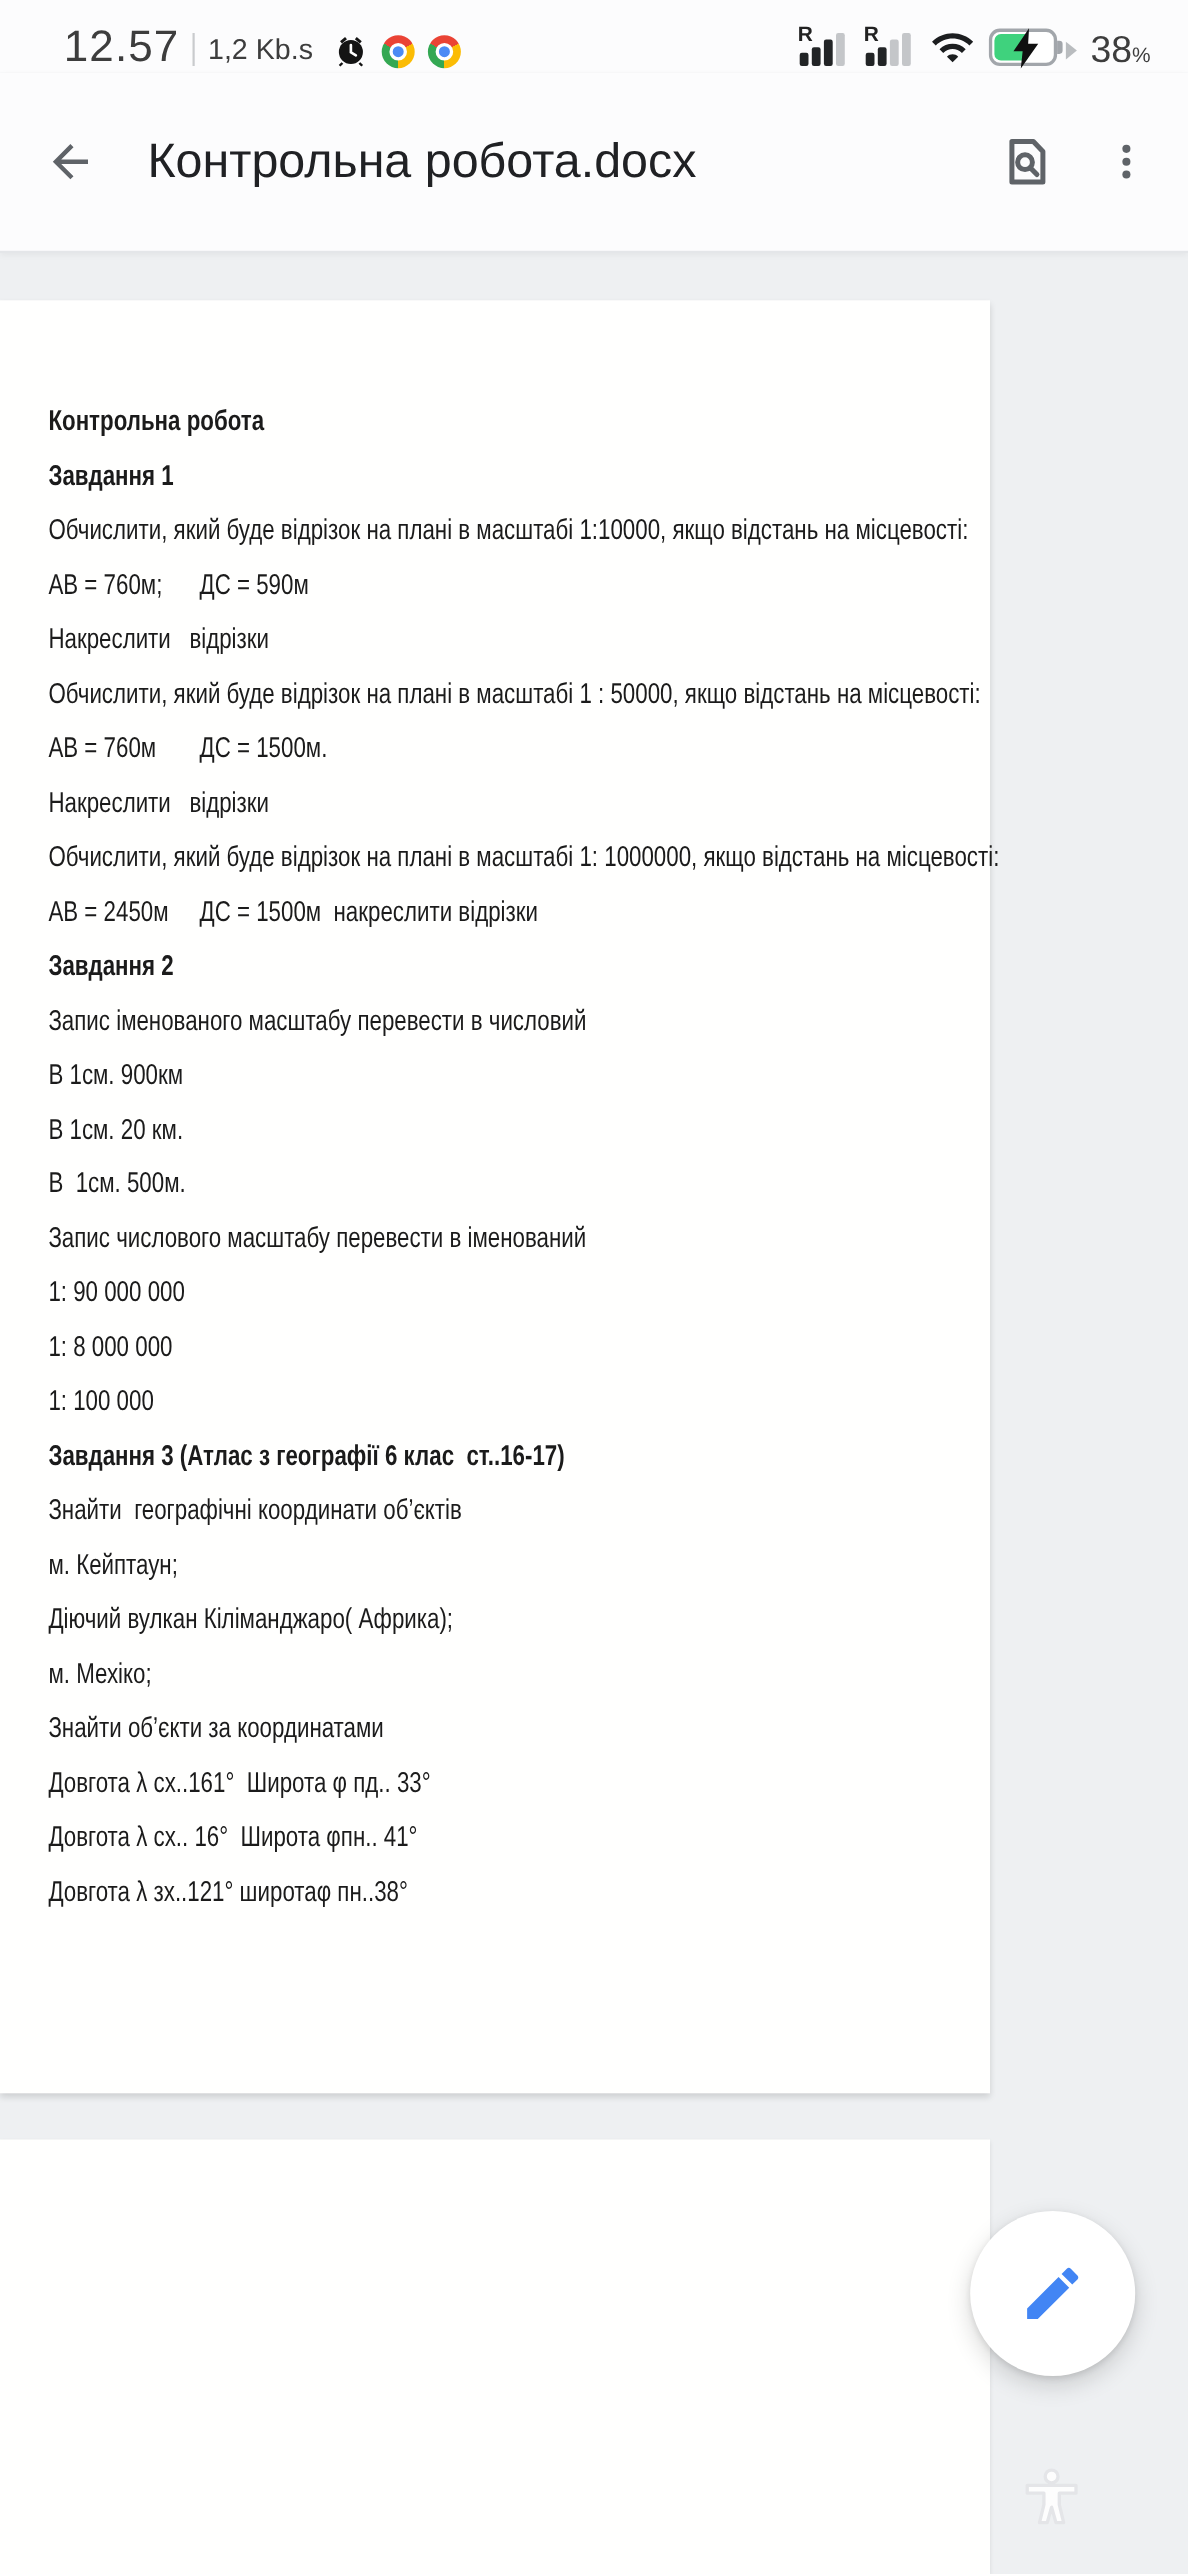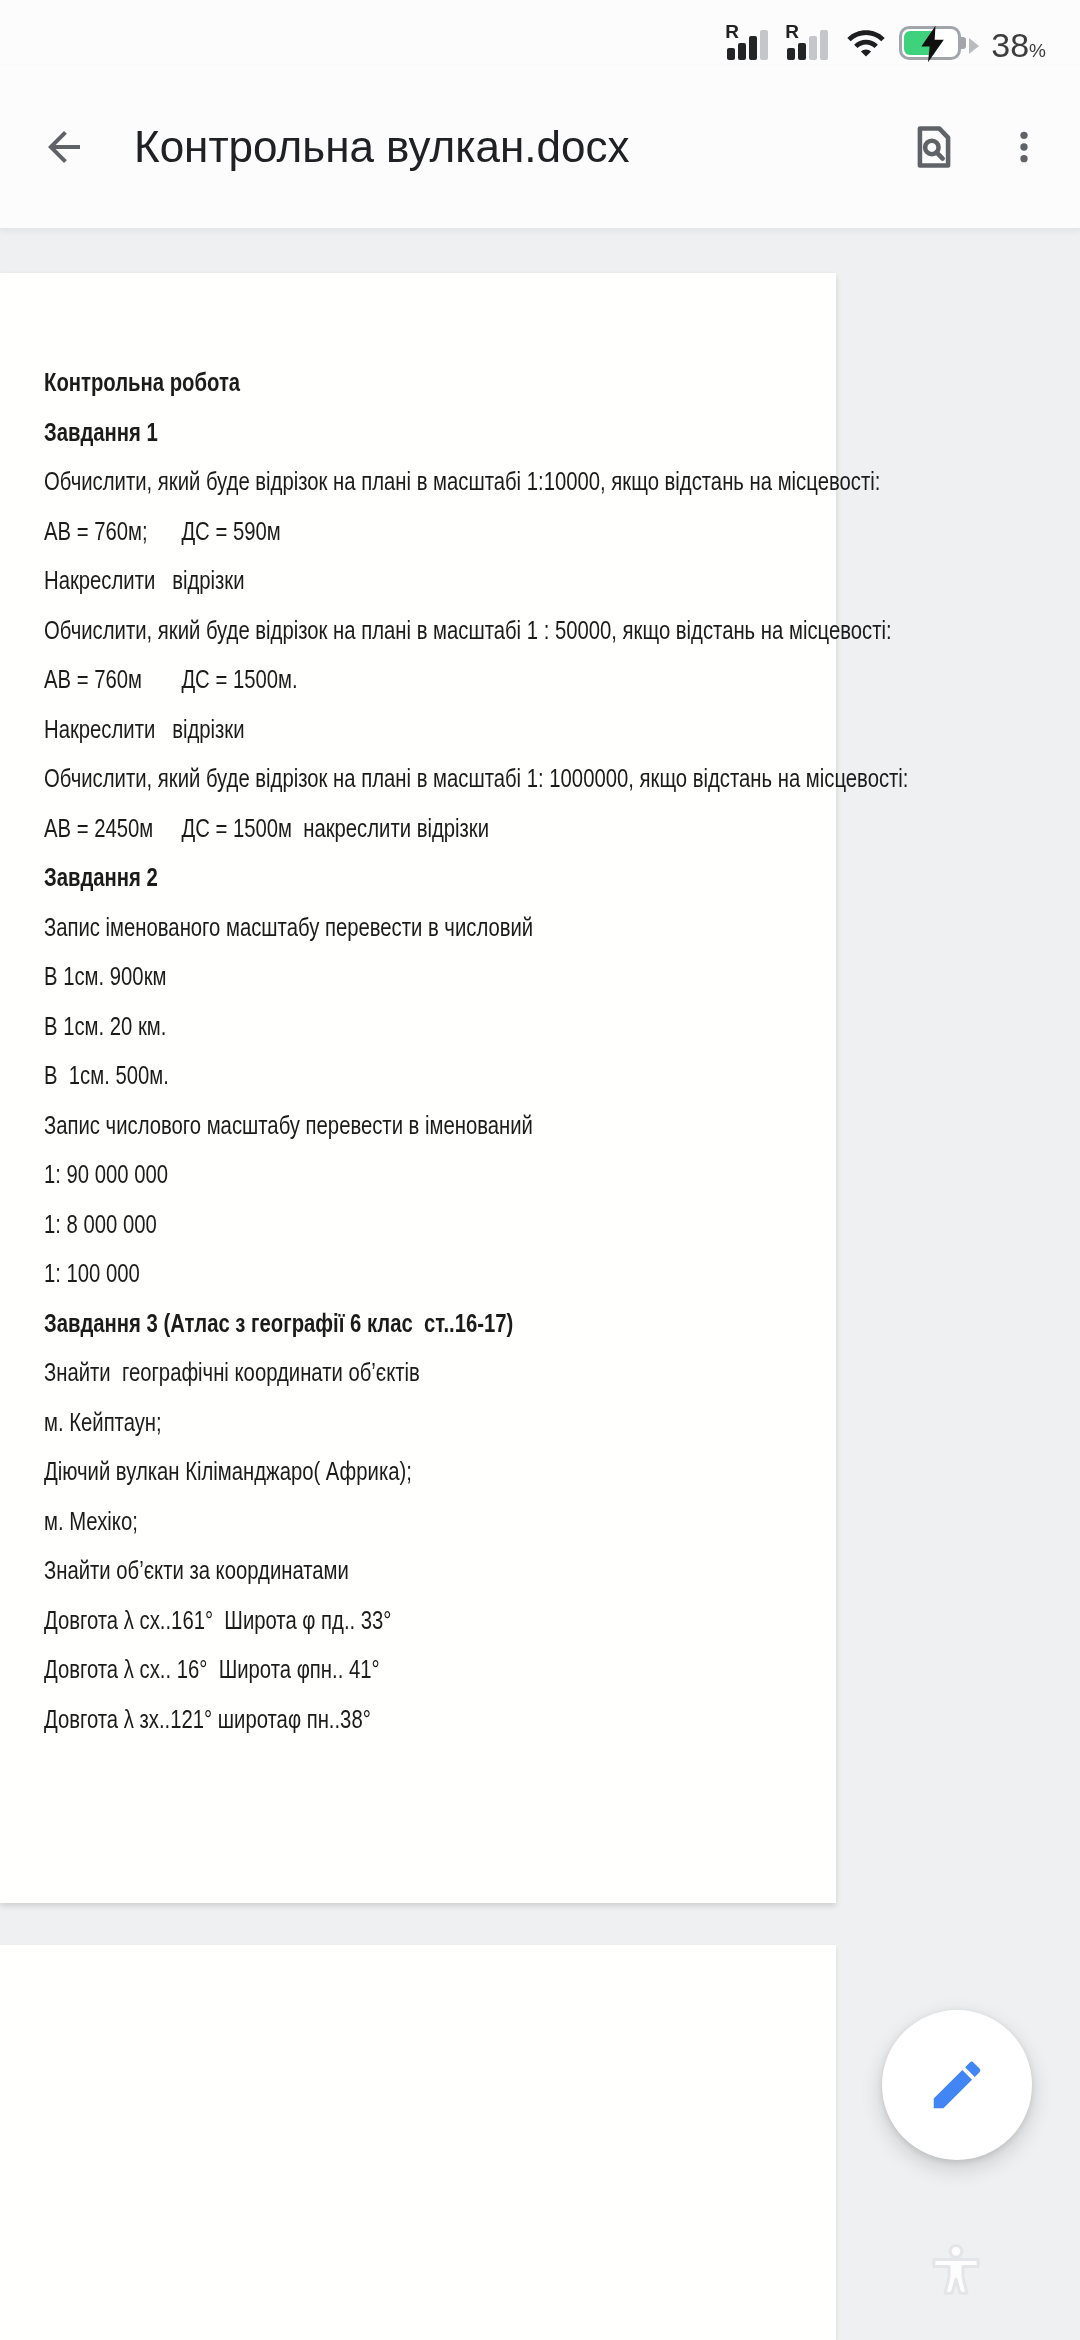--- a/index.html
+++ b/index.html
@@ -52,21 +52,21 @@
   }
   .icon-btn { background:none; border:none; padding:0; display:flex; align-items:center; justify-content:center; cursor:pointer; }
   .appbar-title {
     flex:1; margin-left:46px; font-size:44px; color:#202124;
     white-space:nowrap; overflow:hidden; font-weight:400;
   }
   .appbar .trailing { display:flex; align-items:center; gap:44px; }
 
   
   .content { position:relative; height:2110px; background:#eef0f2; }
-  .page { position:absolute; left:0; width:836px; background:#fffffe; }
+  .page { position:absolute; left:0; width:900px; background:#fffffe; }
   .page1 { top:43px; height:1630px; box-shadow:0 3px 6px rgba(0,0,0,0.14); }
   .page2 { top:1715px; height:395px; box-shadow:0 2px 4px rgba(0,0,0,0.10); }
   .right-gutter { position:absolute; right:0; top:0; width:24px; height:100%; background:#eef0f2; }
 
   .doc-text { padding:96px 0 0 44px; }
   .doc-par {
     font-size:26px; line-height:27.5px; margin-bottom:22px; color:#1b1b1b;
     white-space:pre; transform:scale(0.78,1); transform-origin:0 50%;
   }
   .doc-par.bold { font-weight:700; }
@@ -82,20 +82,36 @@
 
   
   .access { position:absolute; left:928px; top:2012px; width:56px; height:56px; z-index:7; }
 </style>
 </head>
 <body>
 
 <div class="screen">
 
   <div class="statusbar">
+    <div class="sb-left">
+      <span class="sb-time">12.57</span>
+      <span class="sb-sep"></span>
+      <span class="sb-speed">1,2 Kb.s</span>
+      <div class="sb-icons">
+        <svg class="alarm-ic" viewBox="0 0 24 24">
+          <path fill="#141414" d="M4.6 5.6 8 2.7l1.3 1.5-3.4 2.9z"></path>
+          <path fill="#141414" d="M19.4 5.6 16 2.7l-1.3 1.5 3.4 2.9z"></path>
+          <circle cx="12" cy="13" r="8.2" fill="#141414"></circle>
+          <path d="M12 8.2v5l3.4 2" fill="none" stroke="#fff" stroke-width="1.8" stroke-linecap="round"></path>
+          <path fill="#141414" d="M5.6 19.9 3.7 21.8l1.2 1.1 1.9-1.9zM18.4 19.9l1.9 1.9-1.2 1.1-1.9-1.9z"></path>
+        </svg>
+        <span class="chrome"></span>
+        <span class="chrome"></span>
+      </div>
+    </div>
     <div class="sb-right">
       <span class="sig">
         <span class="r">R</span>
         <i class="dark"></i>
           <i class="dark"></i>
           <i class="dark"></i>
           <i class="lite"></i>
       </span>
       <span class="sig">
         <span class="r">R</span>
@@ -118,21 +134,21 @@
       <span class="sb-pct"><span>38</span><small>%</small></span>
     </div>
   </div>
 
   <div class="appbar">
     <button class="icon-btn">
       <svg width="48" height="48" viewBox="0 0 24 24">
         <path fill="#5f6368" d="M20 11H7.83l5.59-5.59L12 4l-8 8 8 8 1.41-1.41L7.83 13H20v-2z"></path>
       </svg>
     </button>
-    <div class="appbar-title">Контрольна вулкан.docx</div>
+    <div class="appbar-title">Контрольна робота.docx</div>
     <div class="trailing">
       <button class="icon-btn">
         <svg width="52" height="52" viewBox="0 0 24 24">
           <path d="M5.5 3.5h9l4 4.2V20.5h-13z" fill="none" stroke="#5f6368" stroke-width="2.1" stroke-linejoin="round"></path>
           <circle cx="11" cy="12.2" r="3.1" fill="none" stroke="#5f6368" stroke-width="2.1"></circle>
           <path d="M13.2 14.5 16 17.4" stroke="#5f6368" stroke-width="2.1" stroke-linecap="round"></path>
         </svg>
       </button>
       <button class="icon-btn">
         <svg width="40" height="48" viewBox="0 0 24 24">

